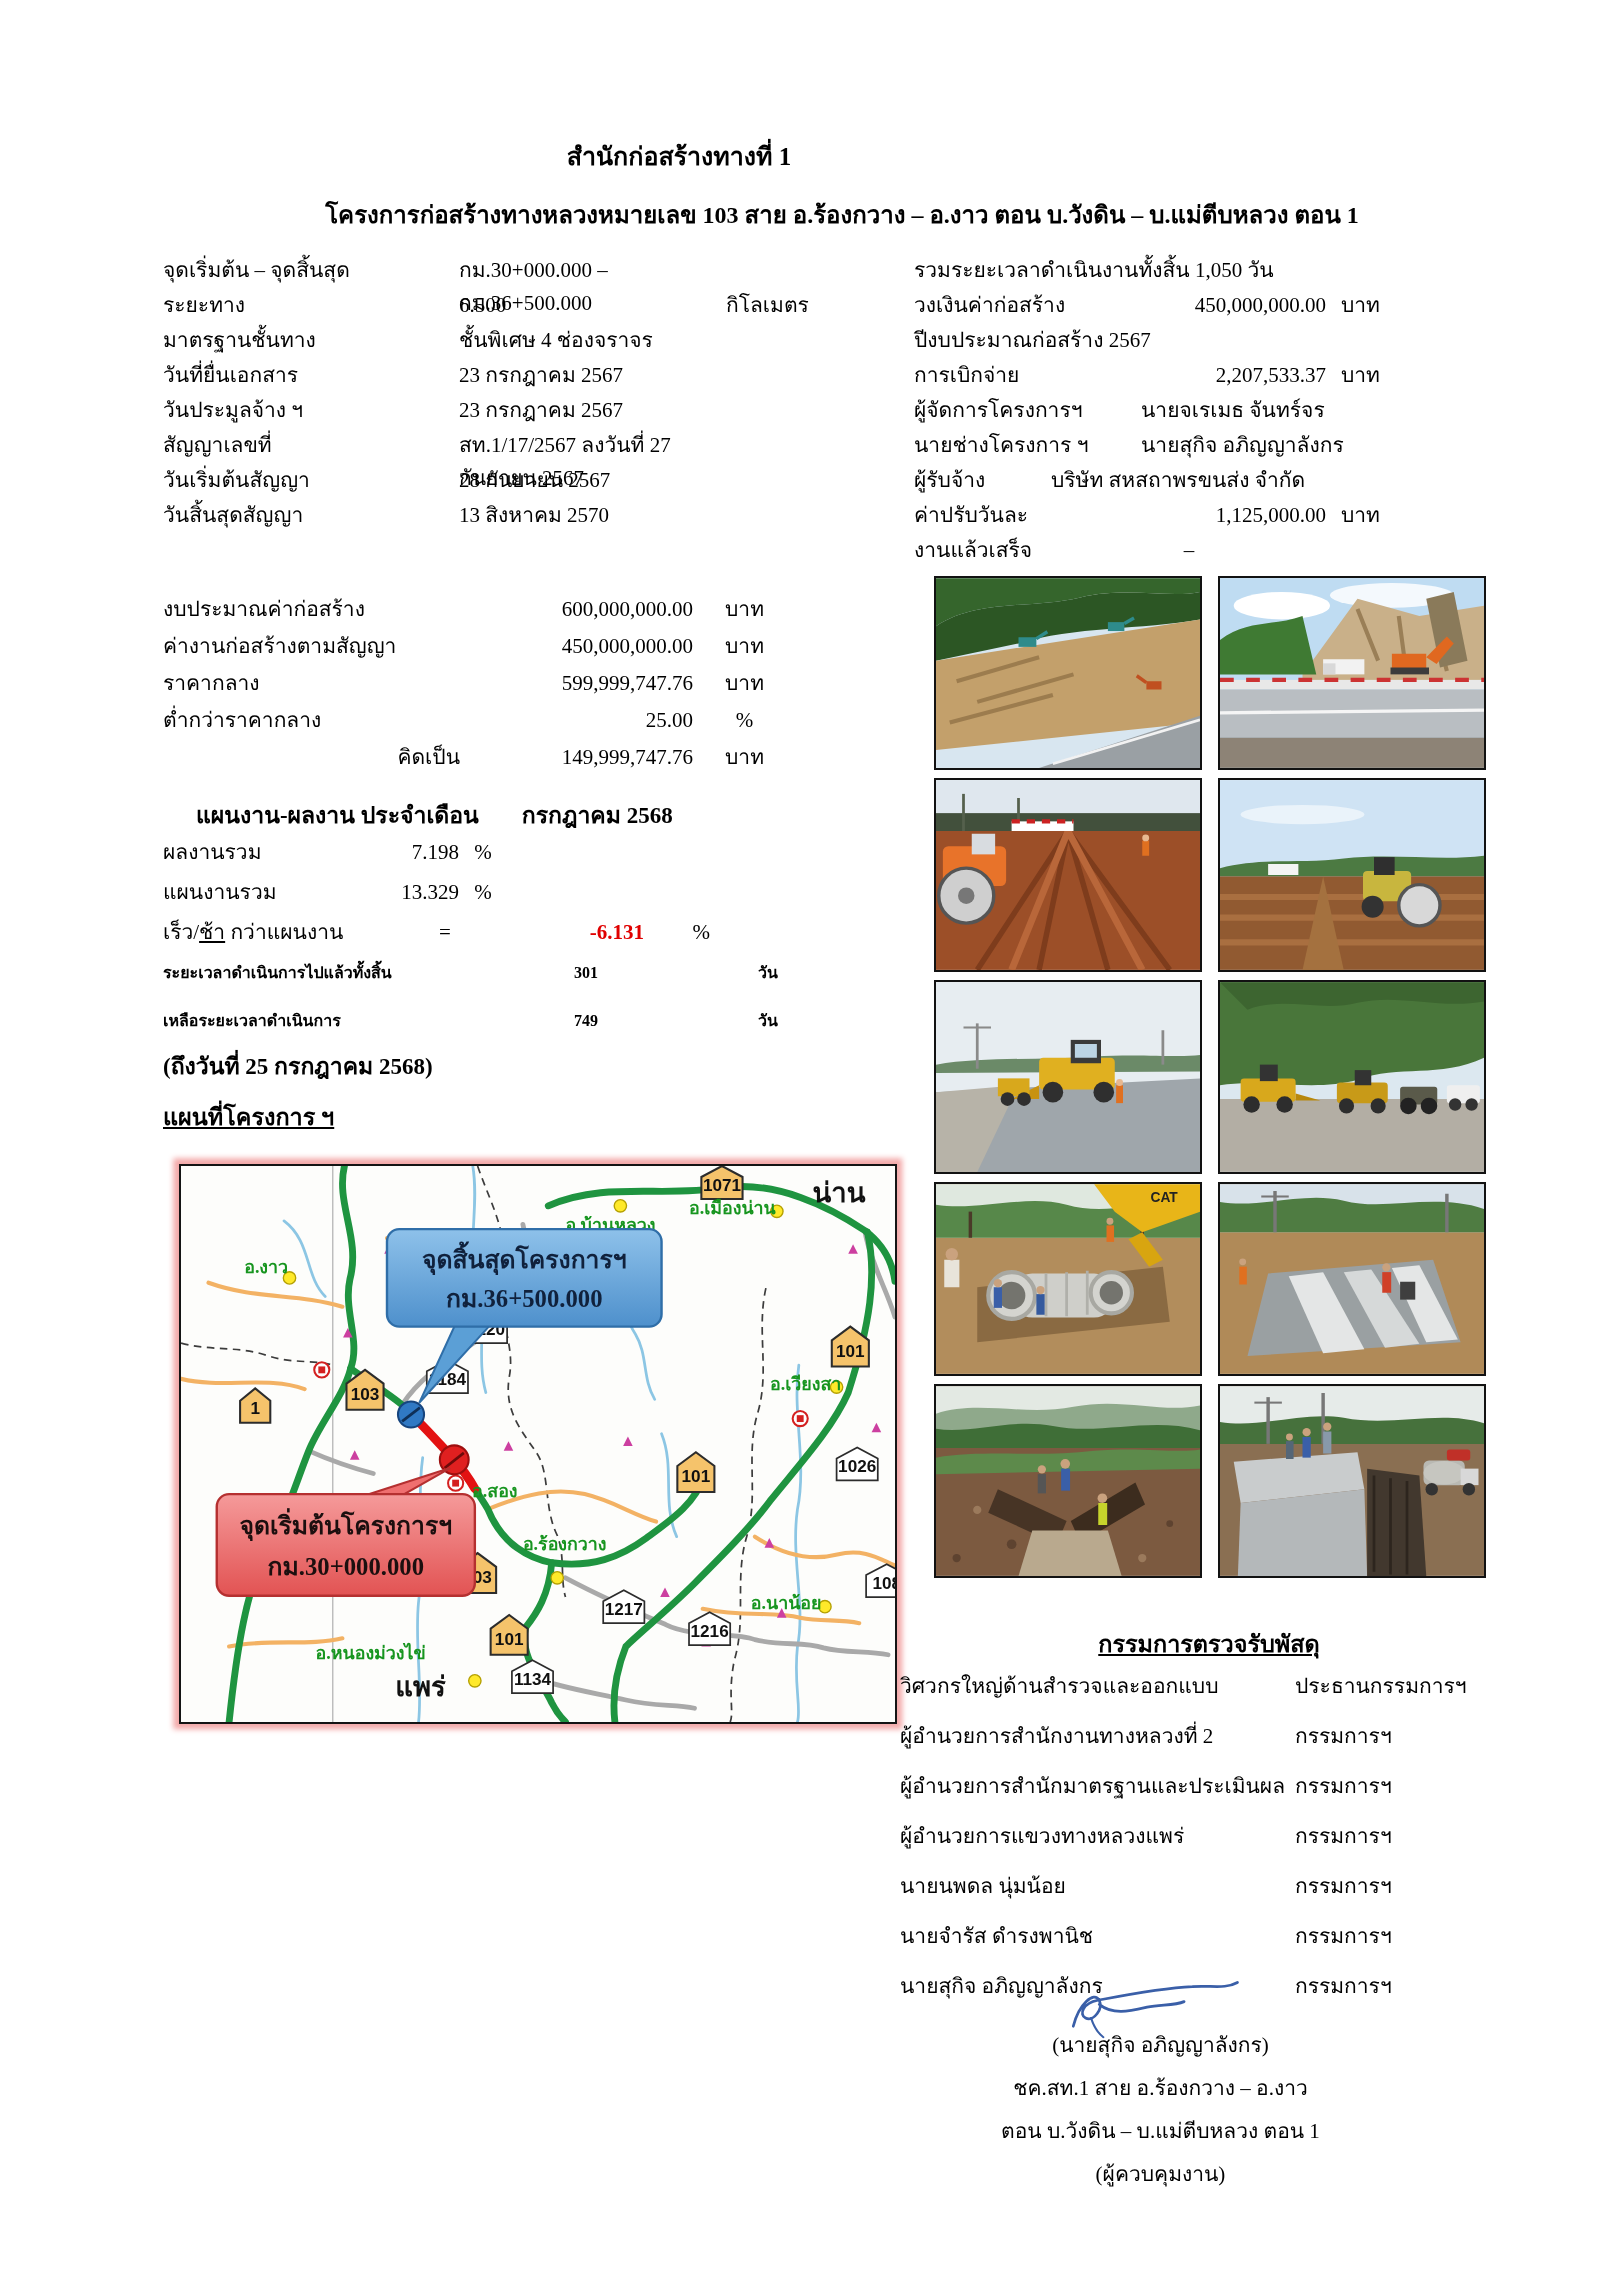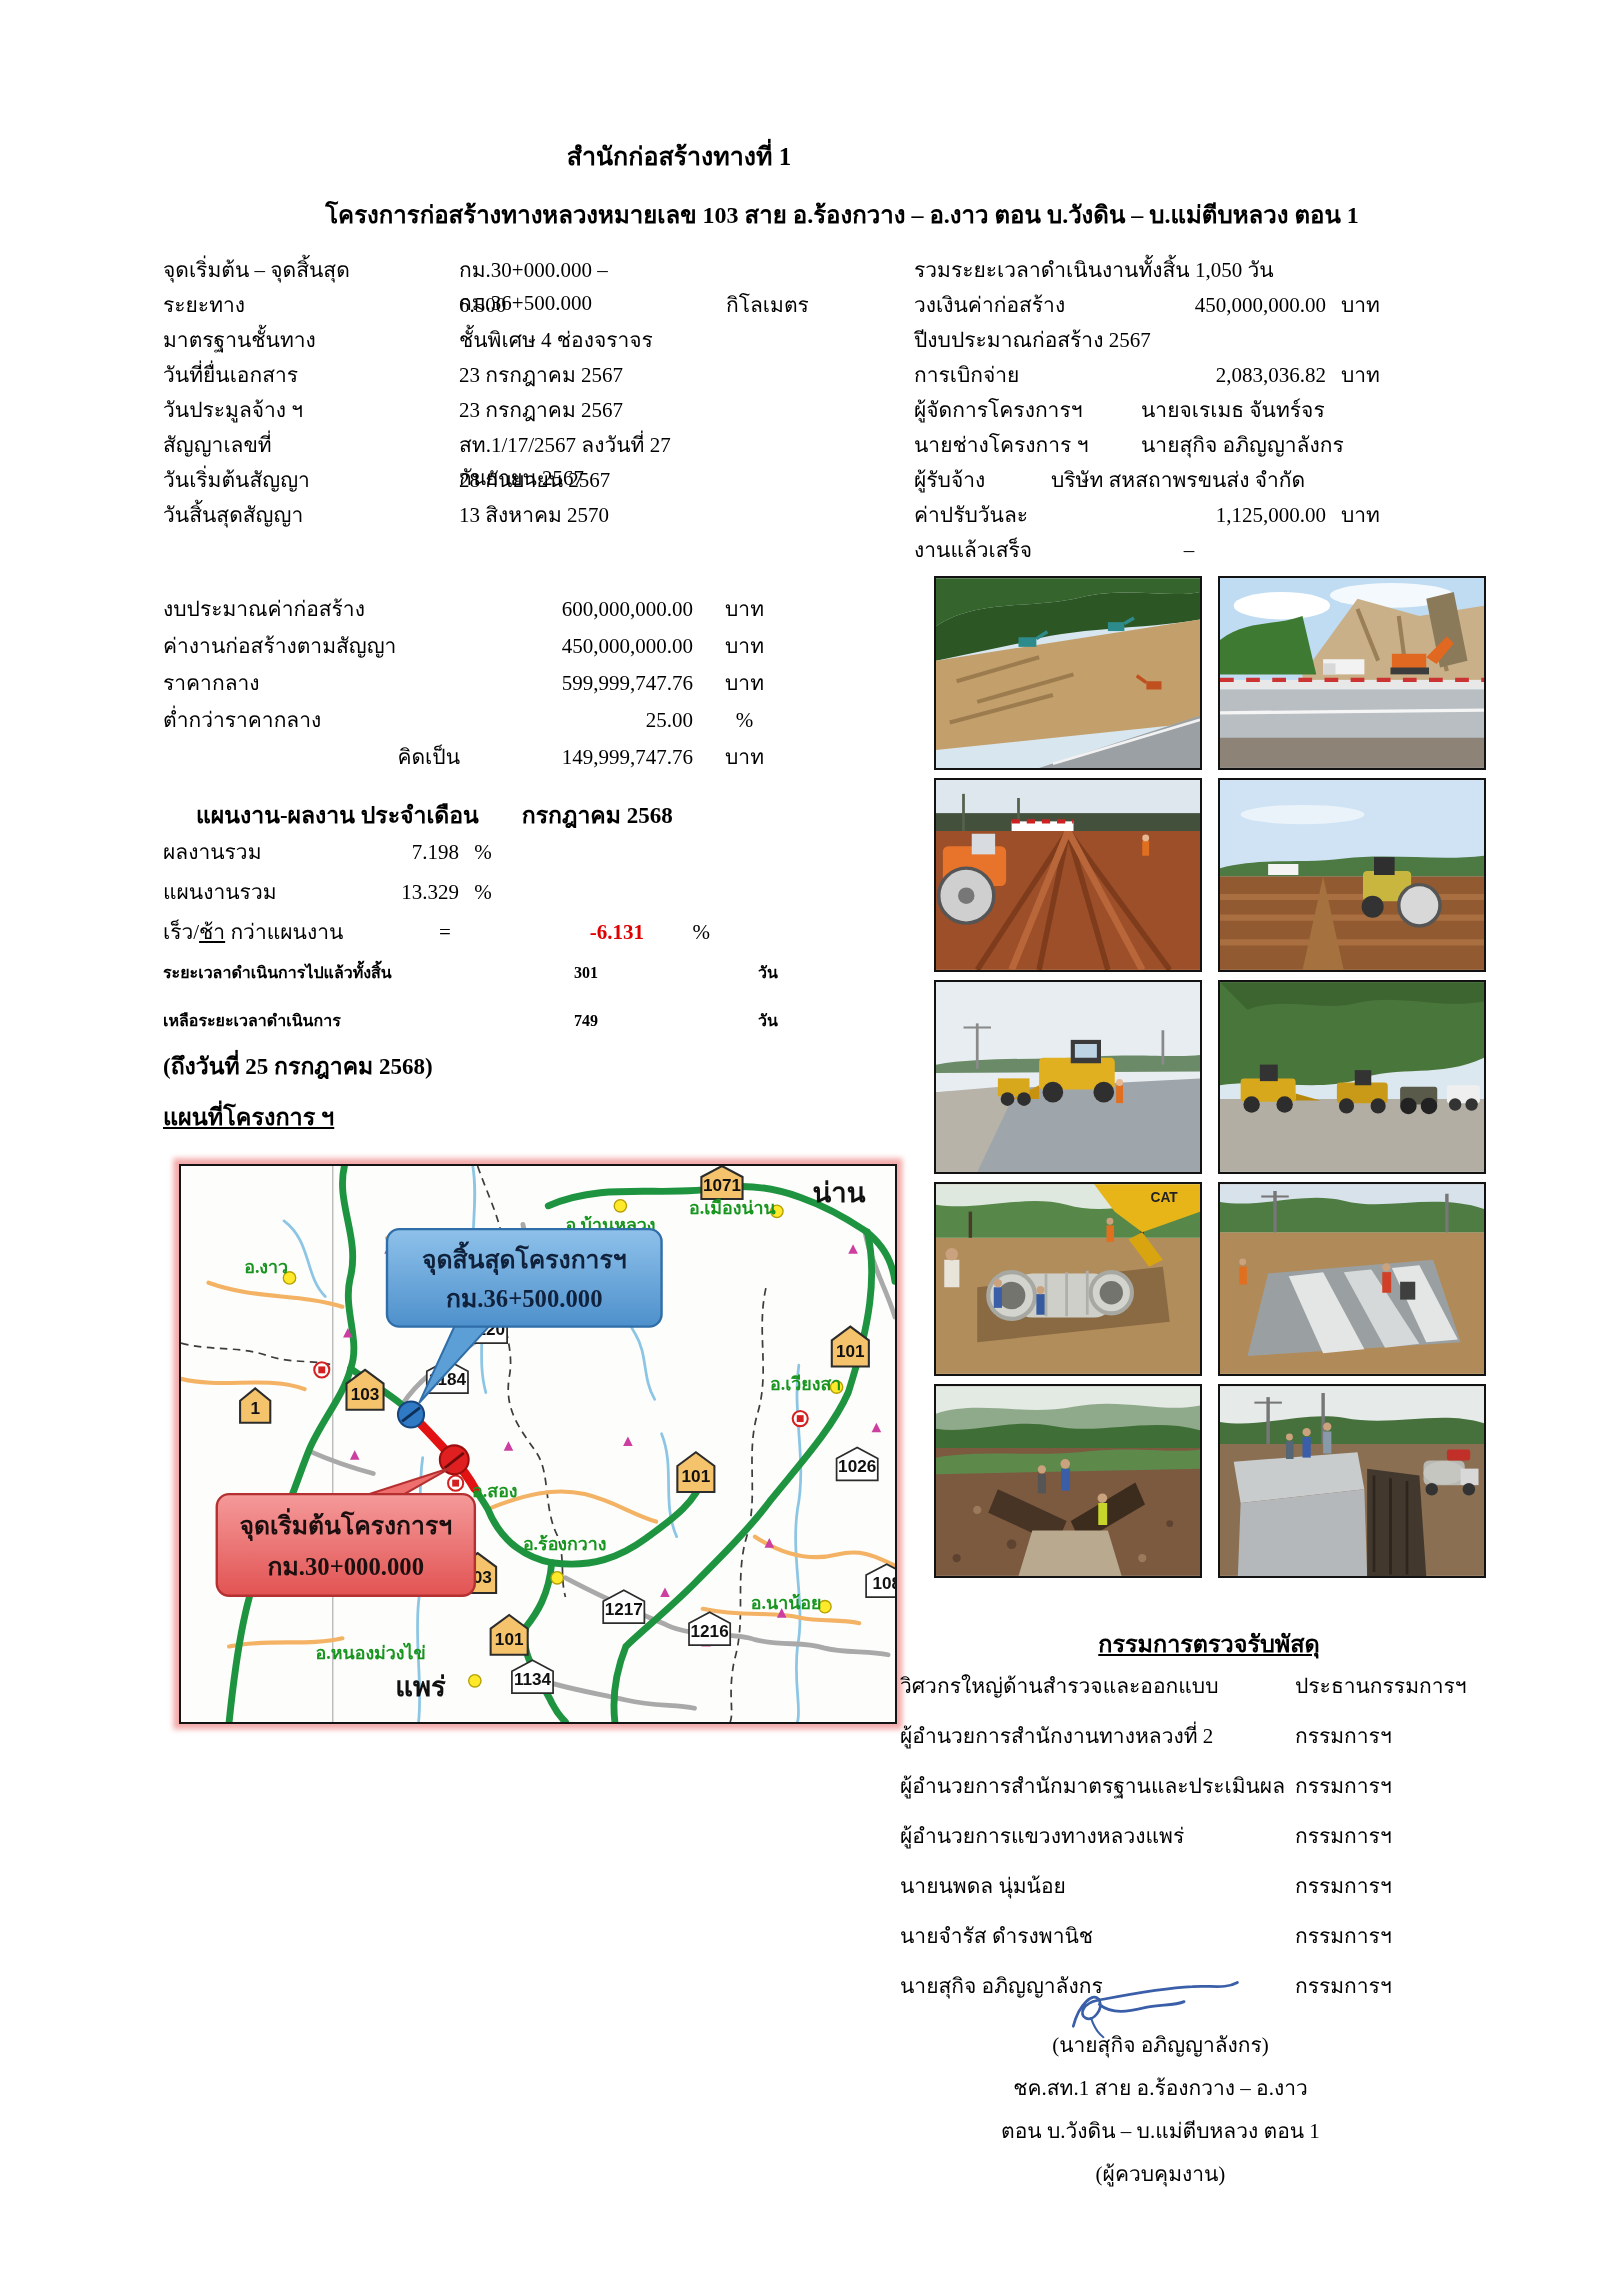--- a/index.html
+++ b/index.html
@@ -125,21 +125,21 @@
   <div class="abs info-right">
     <div class="row row-inline"><span>รวมระยะเวลาดำเนินงานทั้งสิ้น</span> <span>1,050</span> <span>วัน</span></div>
     <div class="row row-num">
         <span>วงเงินค่าก่อสร้าง</span>
         <span class="val">450,000,000.00</span>
         <span class="unit">บาท</span>
       </div>
     <div class="row row-inline"><span>ปีงบประมาณก่อสร้าง</span> <span>2567</span></div>
     <div class="row row-num">
         <span>การเบิกจ่าย</span>
-        <span class="val">2,083,036.82</span>
+        <span class="val">2,207,533.37</span>
         <span class="unit">บาท</span>
       </div>
     <div class="row row-name">
         <span>ผู้จัดการโครงการฯ</span>
         <span>นายจเรเมธ จันทร์จร</span>
       </div>
     <div class="row row-name">
         <span>นายช่างโครงการ ฯ</span>
         <span>นายสุกิจ  อภิญญาลังกร</span>
       </div>

